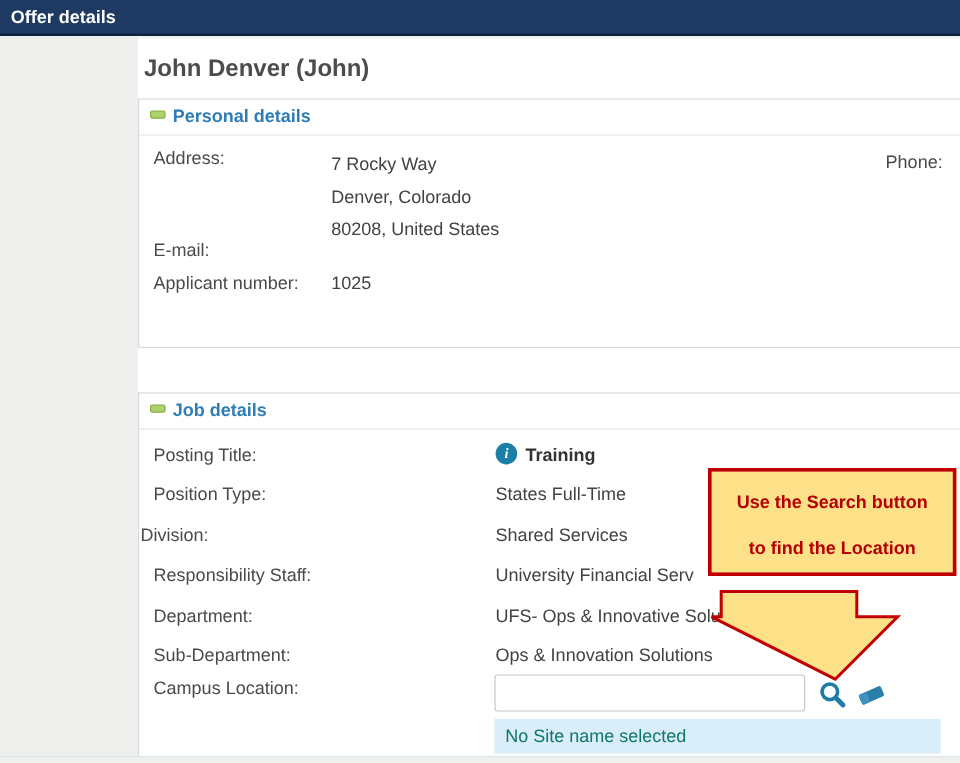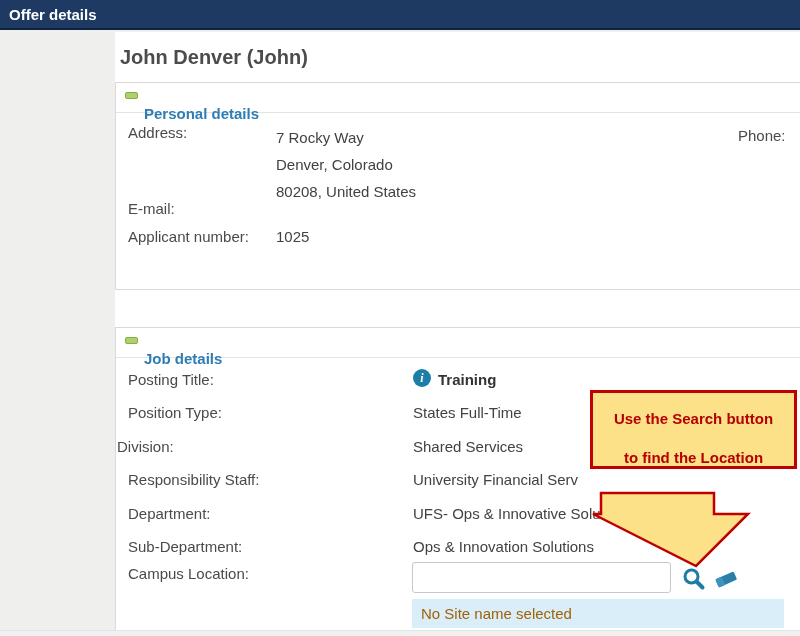--- a/index.html
+++ b/index.html
@@ -21,21 +21,21 @@
     font-weight:bold; color:#4c4c4c;margin-top:12px; }
 
   .panel { position:absolute; left:115px; width:705px; background:#fff;
     border:1px solid #d9d9d9; }
   .panel-1 { top:82px; height:208px; }
   .panel-2 { top:327px; height:303px; border-bottom:none; }
   .panel-header { position:absolute; left:0; top:0; width:100%; height:30px;
     border-bottom:1px solid #e4e4e4; cursor:pointer; }
   .collapse-icon { position:absolute; left:9px; top:9px; width:13px; height:7px;
     background:#aed16e; border:1px solid #84ad43; border-radius:2px; }
-  .panel-title { position:absolute; left:28px; top:22px; font-size:15px;
+  .panel-title { position:absolute; left:28px; top:6px; font-size:15px;
     font-weight:bold; color:#2f7db5; }
 
   .lbl { position:absolute; font-size:15px; color:#4a4a4a; }
   .val { position:absolute; font-size:15px; color:#424242; }
   .link { color:#3d97c8; text-decoration:none; cursor:pointer; }
 
   .addr-line { line-height:27px; }
 
   .vp-icon { position:absolute; left:12px; top:1px; width:15px; height:15px;
     background:#6097d8; border-radius:3px; color:#fff; font-size:12px; font-weight:bold;
@@ -49,24 +49,24 @@
     font-family:"Liberation Serif","DejaVu Serif",serif; font-style:italic; }
   .val-strong { font-weight:bold; color:#333; }
 
   .loc-input { position:absolute; left:412px; top:562px; width:259px; height:31px;
     border:1px solid #c8c8c8; border-radius:3px; font-size:14px; padding:0 6px;
     color:#333; background:#fff; outline:none; }
 
   .icon-btn { position:absolute; cursor:pointer; background:none; border:none; padding:0; }
 
   .no-site-box { position:absolute; left:412px; top:599px; width:372px; height:29px;
-    background:#d9eef8; color:#a16207; font-size:15px; line-height:29px;
+    background:#d9eef8; color:#0f766e; font-size:15px; line-height:29px;
     padding-left:9px; }
 
-  .callout-box { position:absolute; left:590px; top:390px; width:207px; height:79px;
+  .callout-box { position:absolute; left:590px; top:390px; width:207px; height:90px;
     background:#fce189; border:3px solid #c00000; z-index:5; }
   .callout-line { position:absolute; width:100%; text-align:center; color:#b50000;
     font-size:15px; font-weight:bold; }
   .callout-line1 { top:17px; }
   .callout-line2 { top:56px; }
   .callout-arrow { position:absolute; left:580px; top:480px; z-index:4; }
 </style>
 </head>
 <body>
 

